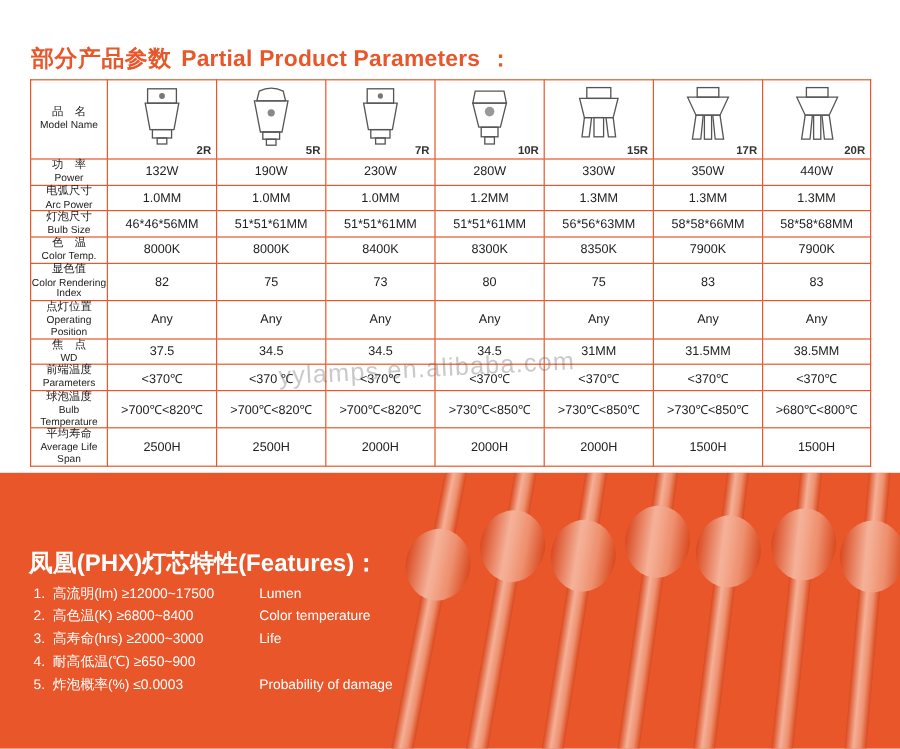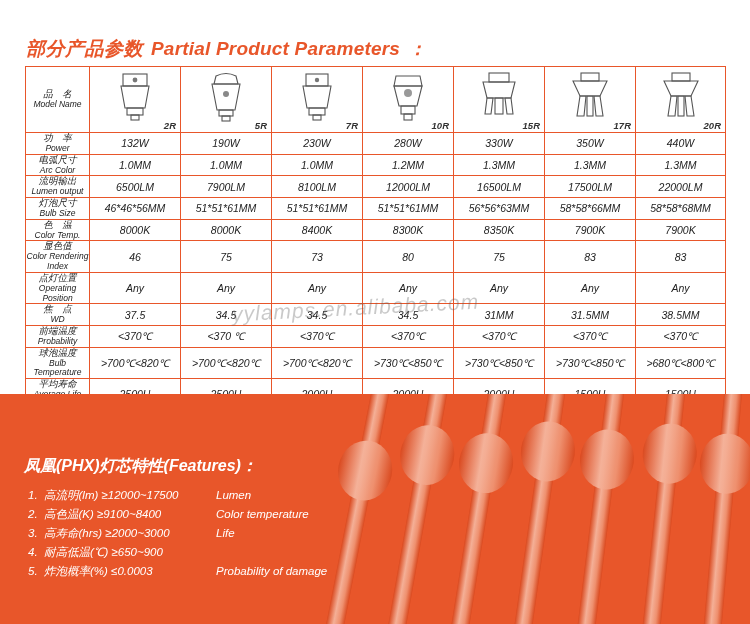--- a/index.html
+++ b/index.html
@@ -3,21 +3,21 @@
 <meta charset="utf-8">
 <style>
   * { box-sizing: border-box; }
   html, body {
     margin: 0; padding: 0;
     width: 750px; height: 624px;
     font-family: "Liberation Sans", sans-serif;
     background: #ffffff;
     overflow: hidden;
   }
-  .page { position: relative; width: 750px; height: 624px; font-style: italic; }
+  .page { position: relative; width: 750px; height: 624px; }
 
   
   .top-section {
     position: absolute; left: 0; top: 0; width: 750px; height: 394px;
     background: #ffffff;
   }
   .title-row {
     position: absolute; left: 26px; top: 36px;
     display: flex; align-items: baseline; gap: 8px;
   }
@@ -82,21 +82,21 @@
 
   
   .bottom-section {
     position: absolute; left: 0; top: 394px; width: 750px; height: 230px;
     background: #e8562a;
     overflow: hidden;
   }
   .tubes { position: absolute; inset: 0; }
   .feat-title {
     position: absolute; left: 24px; top: 62px;
-    color: #ffffff; font-size: 16px; font-weight: bold;
+    color: #ffffff; font-size: 20px; font-weight: bold;
     white-space: nowrap;
     text-align: right;
   }
   .feat-list {
     position: absolute; left: 28px; top: 92px;
     color: #ffffff;
     font-size: 11.5px;
     line-height: 19px;
     width: 400px;
   }
@@ -237,45 +237,32 @@
           <td class="datacell">190W</td>
           <td class="datacell">230W</td>
           <td class="datacell">280W</td>
           <td class="datacell">330W</td>
           <td class="datacell">350W</td>
           <td class="datacell">440W</td>
         </tr>
         <tr>
           <td class="rowhdr">
             <span class="cn">电弧尺寸</span>
-            <span class="en">Arc Color</span>
+            <span class="en">Arc Power</span>
           </td>
           <td class="datacell">1.0MM</td>
           <td class="datacell">1.0MM</td>
           <td class="datacell">1.0MM</td>
           <td class="datacell">1.2MM</td>
           <td class="datacell">1.3MM</td>
           <td class="datacell">1.3MM</td>
           <td class="datacell">1.3MM</td>
         </tr>
         <tr>
           <td class="rowhdr">
-            <span class="cn">流明输出</span>
-            <span class="en">Lumen output</span>
-          </td>
-          <td class="datacell">6500LM</td>
-          <td class="datacell">7900LM</td>
-          <td class="datacell">8100LM</td>
-          <td class="datacell">12000LM</td>
-          <td class="datacell">16500LM</td>
-          <td class="datacell">17500LM</td>
-          <td class="datacell">22000LM</td>
-        </tr>
-        <tr>
-          <td class="rowhdr">
             <span class="cn">灯泡尺寸</span>
             <span class="en">Bulb Size</span>
           </td>
           <td class="datacell">46*46*56MM</td>
           <td class="datacell">51*51*61MM</td>
           <td class="datacell">51*51*61MM</td>
           <td class="datacell">51*51*61MM</td>
           <td class="datacell">56*56*63MM</td>
           <td class="datacell">58*58*66MM</td>
           <td class="datacell">58*58*68MM</td>
@@ -291,21 +278,21 @@
           <td class="datacell">8300K</td>
           <td class="datacell">8350K</td>
           <td class="datacell">7900K</td>
           <td class="datacell">7900K</td>
         </tr>
         <tr>
           <td class="rowhdr">
             <span class="cn">显色值</span>
             <span class="en">Color Rendering Index</span>
           </td>
-          <td class="datacell">46</td>
+          <td class="datacell">82</td>
           <td class="datacell">75</td>
           <td class="datacell">73</td>
           <td class="datacell">80</td>
           <td class="datacell">75</td>
           <td class="datacell">83</td>
           <td class="datacell">83</td>
         </tr>
         <tr>
           <td class="rowhdr">
             <span class="cn">点灯位置</span>
@@ -328,21 +315,21 @@
           <td class="datacell">34.5</td>
           <td class="datacell">34.5</td>
           <td class="datacell">34.5</td>
           <td class="datacell">31MM</td>
           <td class="datacell">31.5MM</td>
           <td class="datacell">38.5MM</td>
         </tr>
         <tr>
           <td class="rowhdr">
             <span class="cn">前端温度</span>
-            <span class="en">Probability</span>
+            <span class="en">Parameters</span>
           </td>
           <td class="datacell">&lt;370℃</td>
           <td class="datacell">&lt;370 ℃</td>
           <td class="datacell">&lt;370℃</td>
           <td class="datacell">&lt;370℃</td>
           <td class="datacell">&lt;370℃</td>
           <td class="datacell">&lt;370℃</td>
           <td class="datacell">&lt;370℃</td>
         </tr>
         <tr>
@@ -423,21 +410,21 @@
     <div class="feat-title">凤凰(PHX)灯芯特性(Features)：</div>
 
     <div class="feat-list">
       <div class="feat-item">
         <span class="feat-num">1.</span>
         <span class="feat-cn">高流明(lm)  ≥12000~17500</span>
         <span class="feat-en">Lumen</span>
       </div>
       <div class="feat-item">
         <span class="feat-num">2.</span>
-        <span class="feat-cn">高色温(K)  ≥9100~8400</span>
+        <span class="feat-cn">高色温(K)  ≥6800~8400</span>
         <span class="feat-en">Color temperature</span>
       </div>
       <div class="feat-item">
         <span class="feat-num">3.</span>
         <span class="feat-cn">高寿命(hrs)  ≥2000~3000</span>
         <span class="feat-en">Life</span>
       </div>
       <div class="feat-item">
         <span class="feat-num">4.</span>
         <span class="feat-cn">耐高低温(℃) ≥650~900</span>

